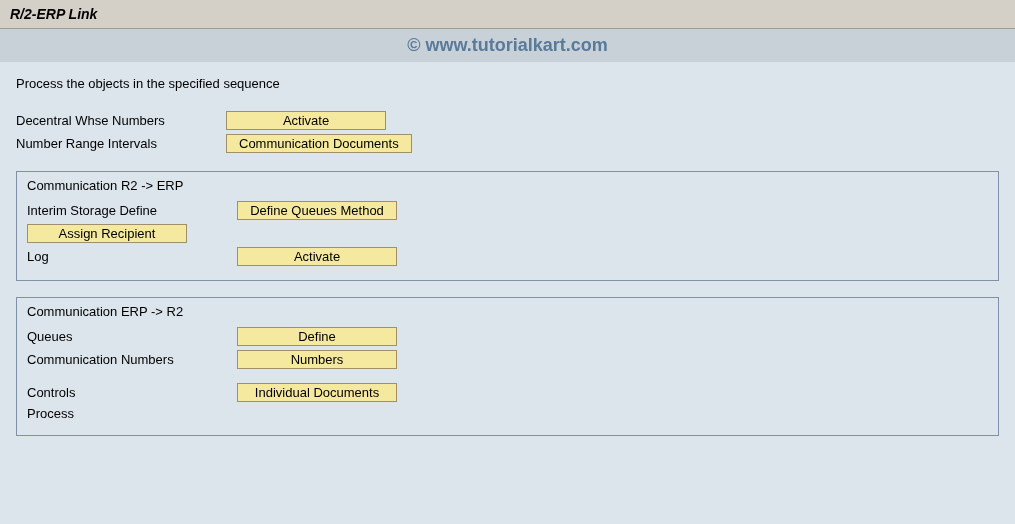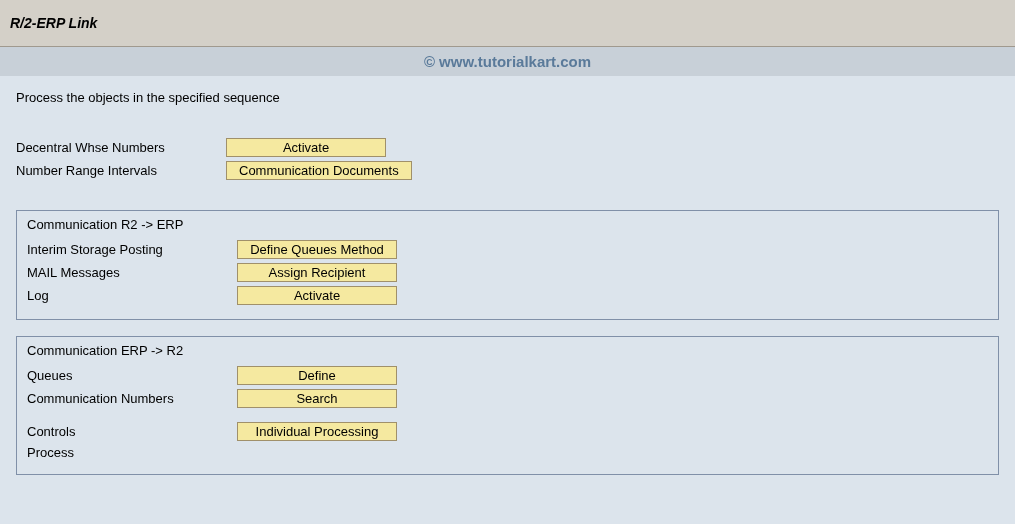--- a/index.html
+++ b/index.html
@@ -10,47 +10,47 @@
     body {
       font-family: Arial, Helvetica, sans-serif;
       font-size: 13px;
       background-color: #d4d0c8;
       width: 1015px;
       height: 524px;
       overflow: hidden;
     }
     .title-bar {
       background-color: #d4d0c8;
-      padding: 15px 10px;
+      padding: 6px 10px;
       font-weight: bold;
       font-style: italic;
       font-size: 14px;
       color: #000;
       border-bottom: 1px solid #a0998e;
     }
     .watermark-bar {
       background-color: #c8d0d8;
       text-align: center;
       padding: 6px;
       color: #5a7a9a;
-      font-size: 15px;
+      font-size: 18px;
       font-weight: bold;
     }
     .main-content {
       background-color: #dce4ec;
       padding: 14px 16px;
       height: calc(524px - 58px);
     }
     .description {
       color: #000;
-      margin-bottom: 33px;
+      margin-bottom: 20px;
       font-size: 13px;
     }
     .top-section {
-      margin-bottom: 30px;
+      margin-bottom: 18px;
     }
     .row {
       display: flex;
       align-items: center;
       margin-bottom: 4px;
     }
     .row-label {
       width: 210px;
       color: #000;
       font-size: 13px;
@@ -100,45 +100,44 @@
     </div>
     <div class="row">
       <div class="row-label">Number Range Intervals</div>
       <button class="btn">Communication Documents</button>
     </div>
   </div>
 
   <div class="group-box">
     <div class="group-title">Communication R2 -&gt; ERP</div>
     <div class="row">
-      <div class="row-label">Interim Storage Posting</div>
+      <div class="row-label">Interim Storage Define</div>
       <button class="btn">Define Queues Method</button>
     </div>
     <div class="row">
-      <div class="row-label">MAIL Messages</div>
       <button class="btn">Assign Recipient</button>
     </div>
     <div class="row">
       <div class="row-label">Log</div>
       <button class="btn">Activate</button>
     </div>
   </div>
 
   <div class="group-box">
     <div class="group-title">Communication ERP -&gt; R2</div>
     <div class="row">
       <div class="row-label">Queues</div>
       <button class="btn">Define</button>
     </div>
     <div class="row">
       <div class="row-label">Communication Numbers</div>
-      <button class="btn">Search</button>
+      <button class="btn">Numbers</button>
     </div>
     <div class="spacer"></div>
     <div class="row">
       <div class="row-label">Controls</div>
-      <button class="btn">Individual Processing</button>
+      <button class="btn">Individual Documents</button>
     </div>
     <div class="row">
       <div class="row-label">Process</div>
     </div>
   </div>
 </div>
 
 </body></html>

